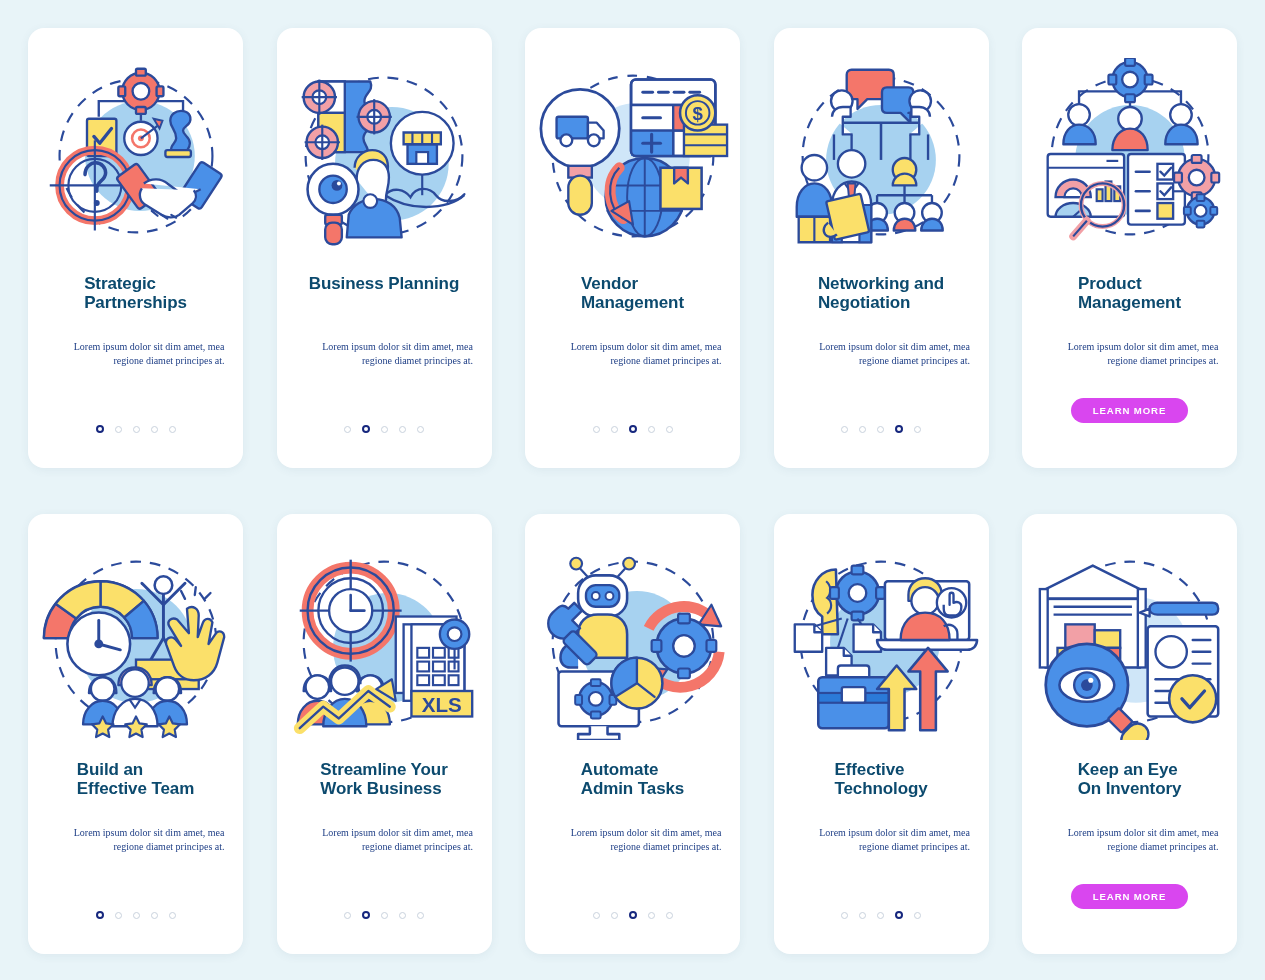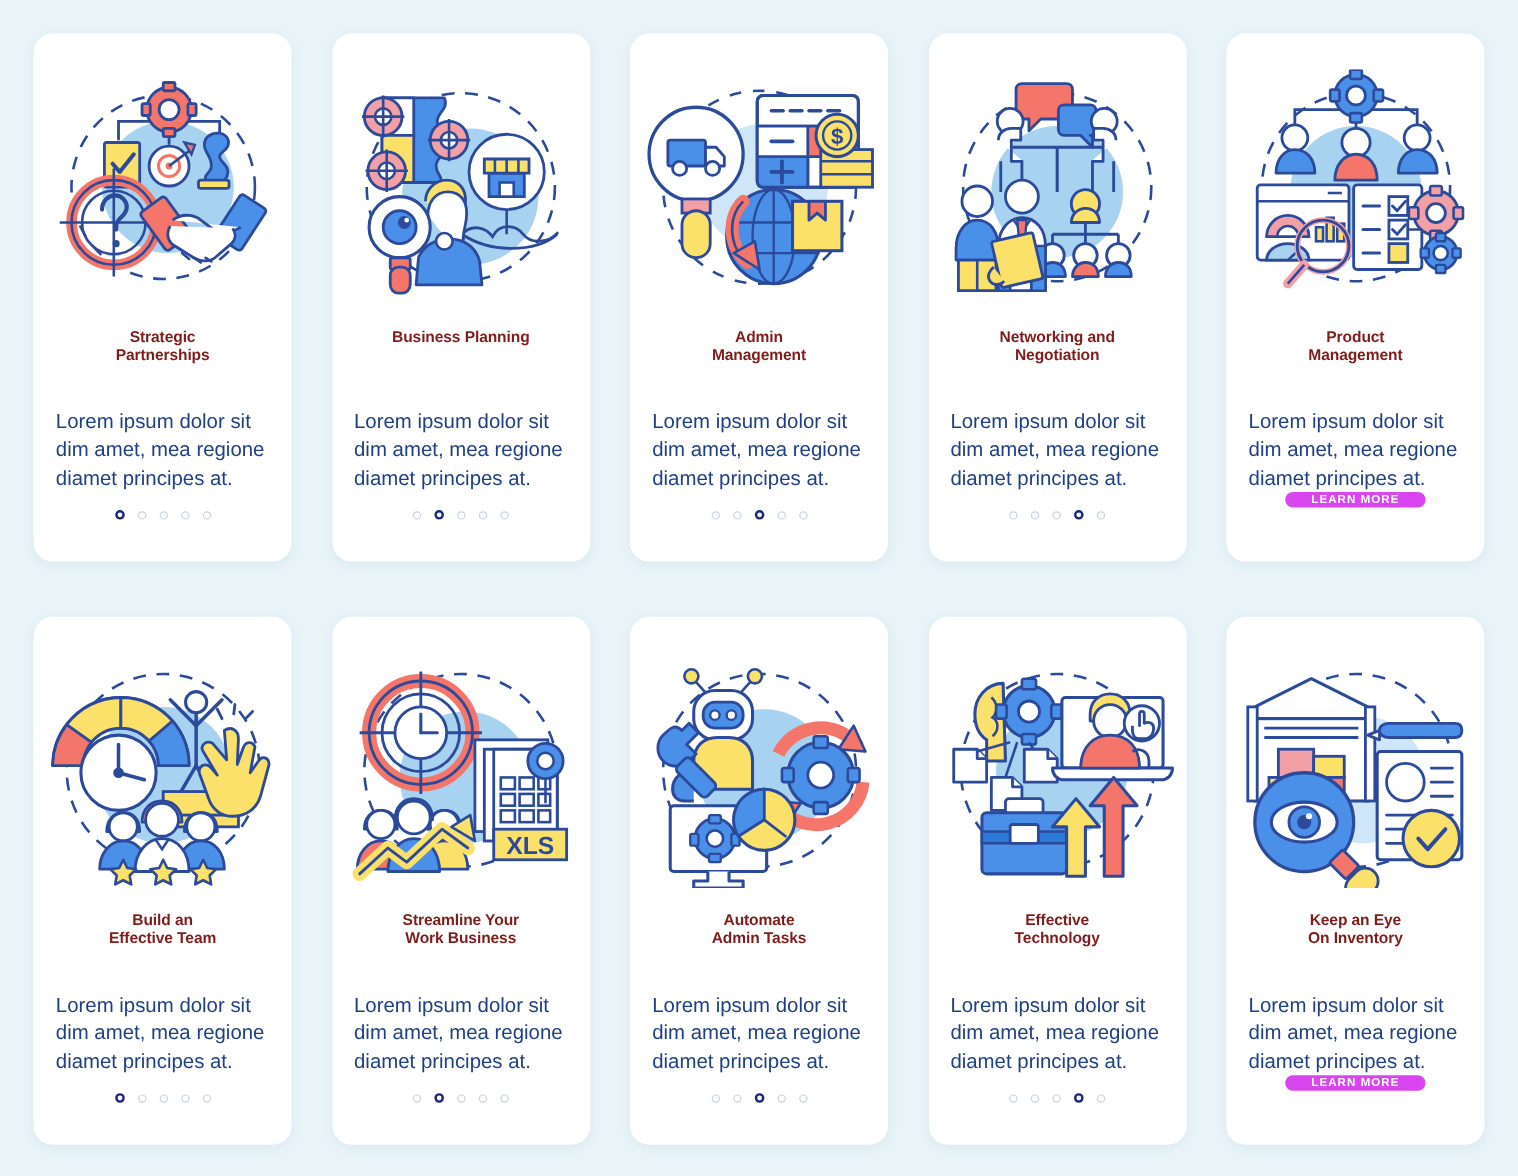--- a/index.html
+++ b/index.html
@@ -24,35 +24,35 @@
     box-shadow: 0 2px 10px rgba(60,90,120,0.07);
     display: flex; flex-direction: column;
     align-items: center;
     padding: 18px 12px 14px 12px;
     position: relative;
   }
   .illus { width: 196px; height: 196px; margin-top: 12px; flex: none; }
   .illus svg { width: 100%; height: 100%; display: block; }
   .title {
     margin-top: 20px;
-    font-size: 13px;
+    font-size: 17px;
     font-weight: bold;
     line-height: 1.13;
-    color: #7f1d1d;
-    text-align: center;
+    color: #0c4a6e;
     letter-spacing: -0.1px;
     min-height: 46px;
   }
   .desc {
     margin-top: 20px;
-    font-size: 17px;
+    font-size: 10px;
     line-height: 1.37;
     color: #1f3f86;
-    text-align: left;
+    text-align: right;
     width: 178px;
+    font-family: Liberation Serif, serif;
   }
   .spacer { flex: 1 1 auto; }
   .dots { display: flex; gap: 11px; align-items: center; justify-content: center; height: 22px; margin-bottom: 14px; }
   .dot { width: 7px; height: 7px; border-radius: 50%; border: 1.6px solid #c9d2dd; background: #fff; }
   .dot.active { border-color: #16277e; border-width: 2.2px; width: 8px; height: 8px; }
   .cta {
     height: 25px; padding: 0 22px;
     border: none; border-radius: 13px;
     background: #d946ef;
     color: #ffffff;
@@ -254,21 +254,21 @@
     <rect x="22" y="60" width="32" height="22" rx="2" fill="#4a90e8" stroke="#2b4a9b" stroke-width="2.4"></rect>
     <path d="M54 66 h9 l7 8 v8 h-16 z" fill="#fff" stroke="#2b4a9b" stroke-width="2.4" stroke-linejoin="round"></path>
     <circle cx="32" cy="84" r="6" fill="#fff" stroke="#2b4a9b" stroke-width="2.4"></circle>
     <circle cx="60" cy="84" r="6" fill="#fff" stroke="#2b4a9b" stroke-width="2.4"></circle>
     <rect x="34" y="110" width="24" height="12" fill="#f2a0a6" stroke="#2b4a9b" stroke-width="2.4"></rect>
     <rect x="34" y="120" width="24" height="40" rx="12" fill="#fbe06a" stroke="#2b4a9b" stroke-width="2.4"></rect>
   </g>
 </svg>
         </div>
         <div class="title">
-          <span style="display: block;">Admin</span>
+          <span style="display: block;">Vendor</span>
           <span style="display: block;">Management</span>
         </div>
         <div class="desc">Lorem ipsum dolor sit dim amet, mea regione diamet principes at.</div>
         <div class="spacer"></div>
         <div class="dots">
           <span class="dot"></span>
           <span class="dot"></span>
           <span class="dot active"></span>
           <span class="dot"></span>
           <span class="dot"></span>

